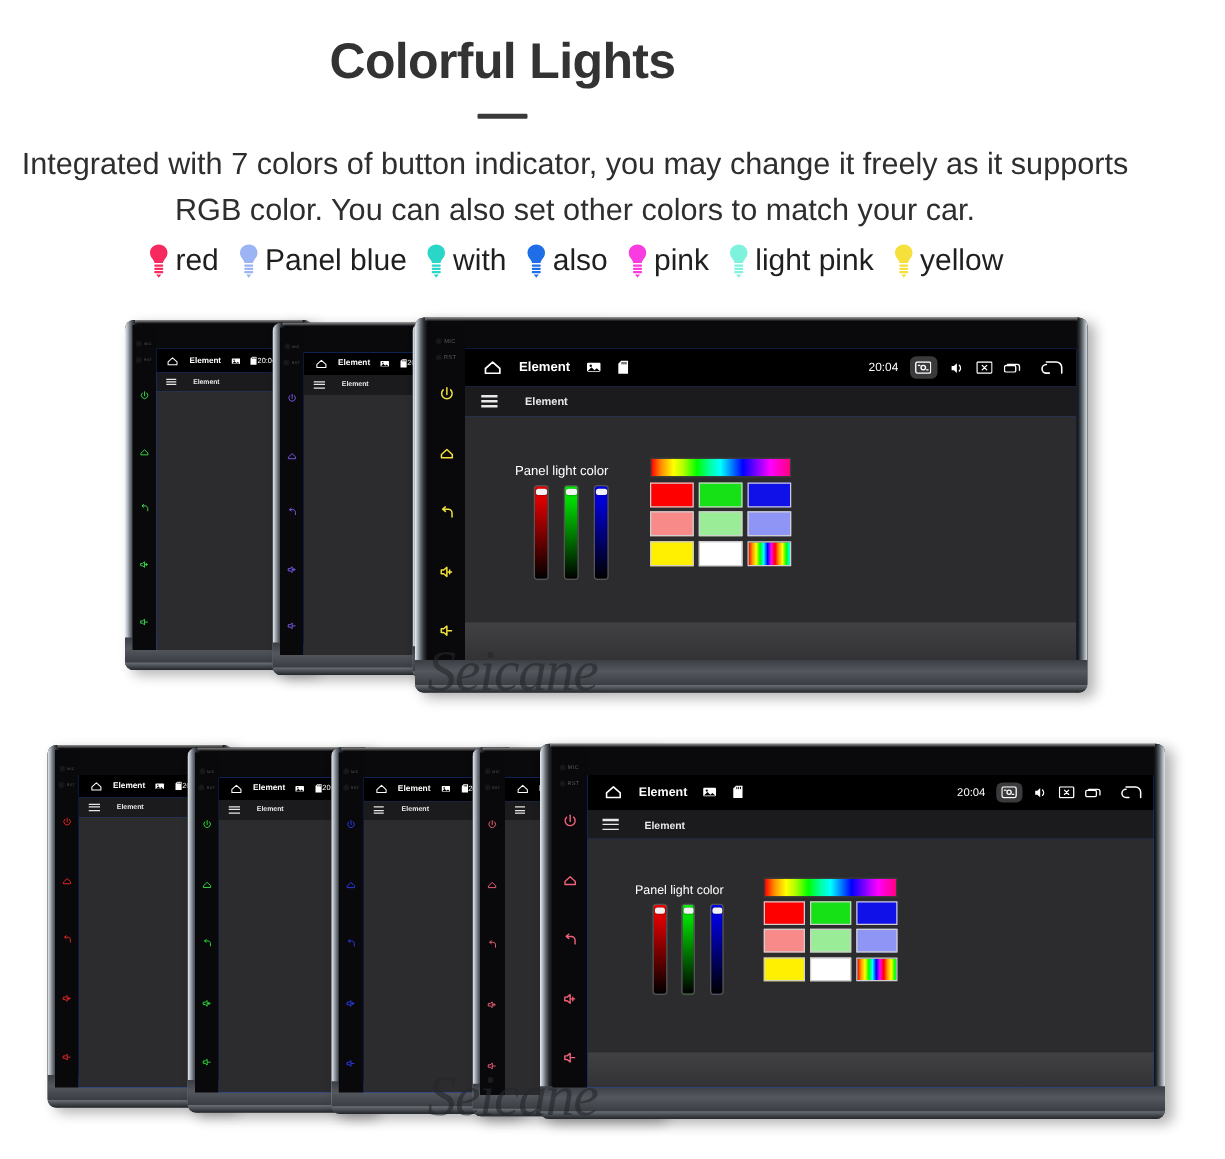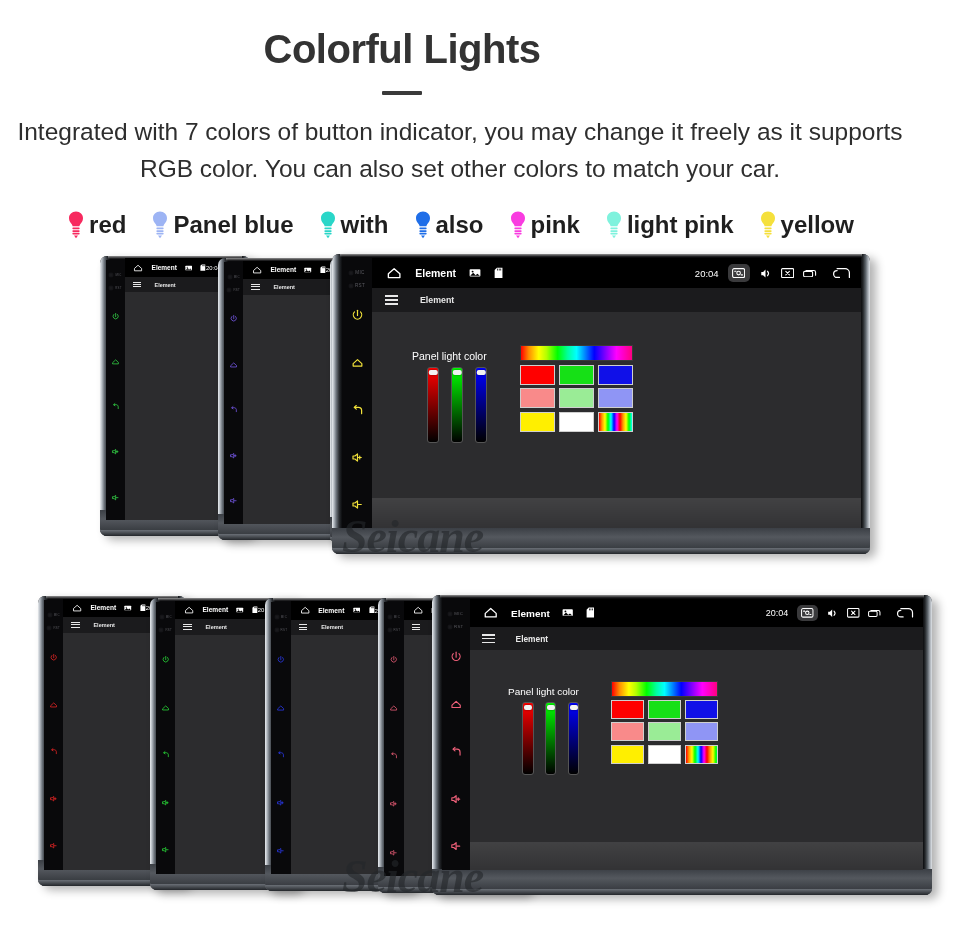--- a/index.html
+++ b/index.html
@@ -32,27 +32,26 @@
     width: 920px;
     text-align: center;
     font-size: 24.5px;
     line-height: 37px;
     color: #2e2e2e;
     font-weight: 400;
   }
 
   
   .legend {
-    margin: 23px auto 0 auto;
+    margin: 7px auto 0 auto;
     width: 920px;
     display: flex;
     justify-content: center;
     align-items: center;
-    gap: 10px;
-    font-weight: bold;
+    gap: 0;
   }
   .legend-item { display:flex; align-items:center; gap:3px; padding: 0 7px; }
   .legend-label { font-size: 24px; color:#1f1f1f; white-space:nowrap; }
   .bulb { width: 20px; height: 30px; display:block; }
 
   
   .stage { position:absolute; left:0; top:248px; width:980px; height:680px; }
 
   .unit {
     position: absolute;
@@ -93,21 +92,21 @@
   .rail .hole { display:flex; align-items:center; gap:2px; height:13px; }
   .rail .hole .dot {
     width:4px;height:4px;border-radius:50%;
     background:#1a1a1e; box-shadow: inset 0 0 1px #000, 0 0 1px #3a3a3f;
   }
   .rail .hole .ht { font-size:4.5px; color:#5a5a60; letter-spacing:.3px; }
   .rail .btn { flex:1; display:flex; align-items:center; justify-content:center; }
   .rail .btn svg { display:block; }
 
   
-  .screen { position:absolute; background:#1d4ed8; overflow:hidden; }
+  .screen { position:absolute; background:#1d4ed8; overflow:hidden;margin-top:21px; }
 
   
   .statusbar {
     position:absolute; left:0; right:0; top:0;
     background:#000;
     display:flex; align-items:center;
     color:#fff;
   }
   .sb-left { display:flex; align-items:center; }
   .sb-right { margin-left:auto; display:flex; align-items:center; }
@@ -151,21 +150,21 @@
   .rainbow-stripe {
     background: repeating-linear-gradient(90deg,
       #ff0000 0px,#ff9900 3px,#ffff00 6px,#00ff00 9px,#00ffff 12px,#0000ff 15px,#ff00ff 18px,#ff0000 21px);
   }
 
   
   .watermark {
     position:absolute;
     font-family:"Liberation Serif", serif;
     font-style: italic;
-    font-weight: 700;
+    font-weight: 400;
     color: rgba(35,38,42,.62);
     letter-spacing:-1px;
     user-select:none;
     pointer-events:none;
   }
 
   
   .haze {
     position:absolute; left:0; right:0;
     background: linear-gradient(180deg, rgba(255,255,255,.10), rgba(255,255,255,.03));

